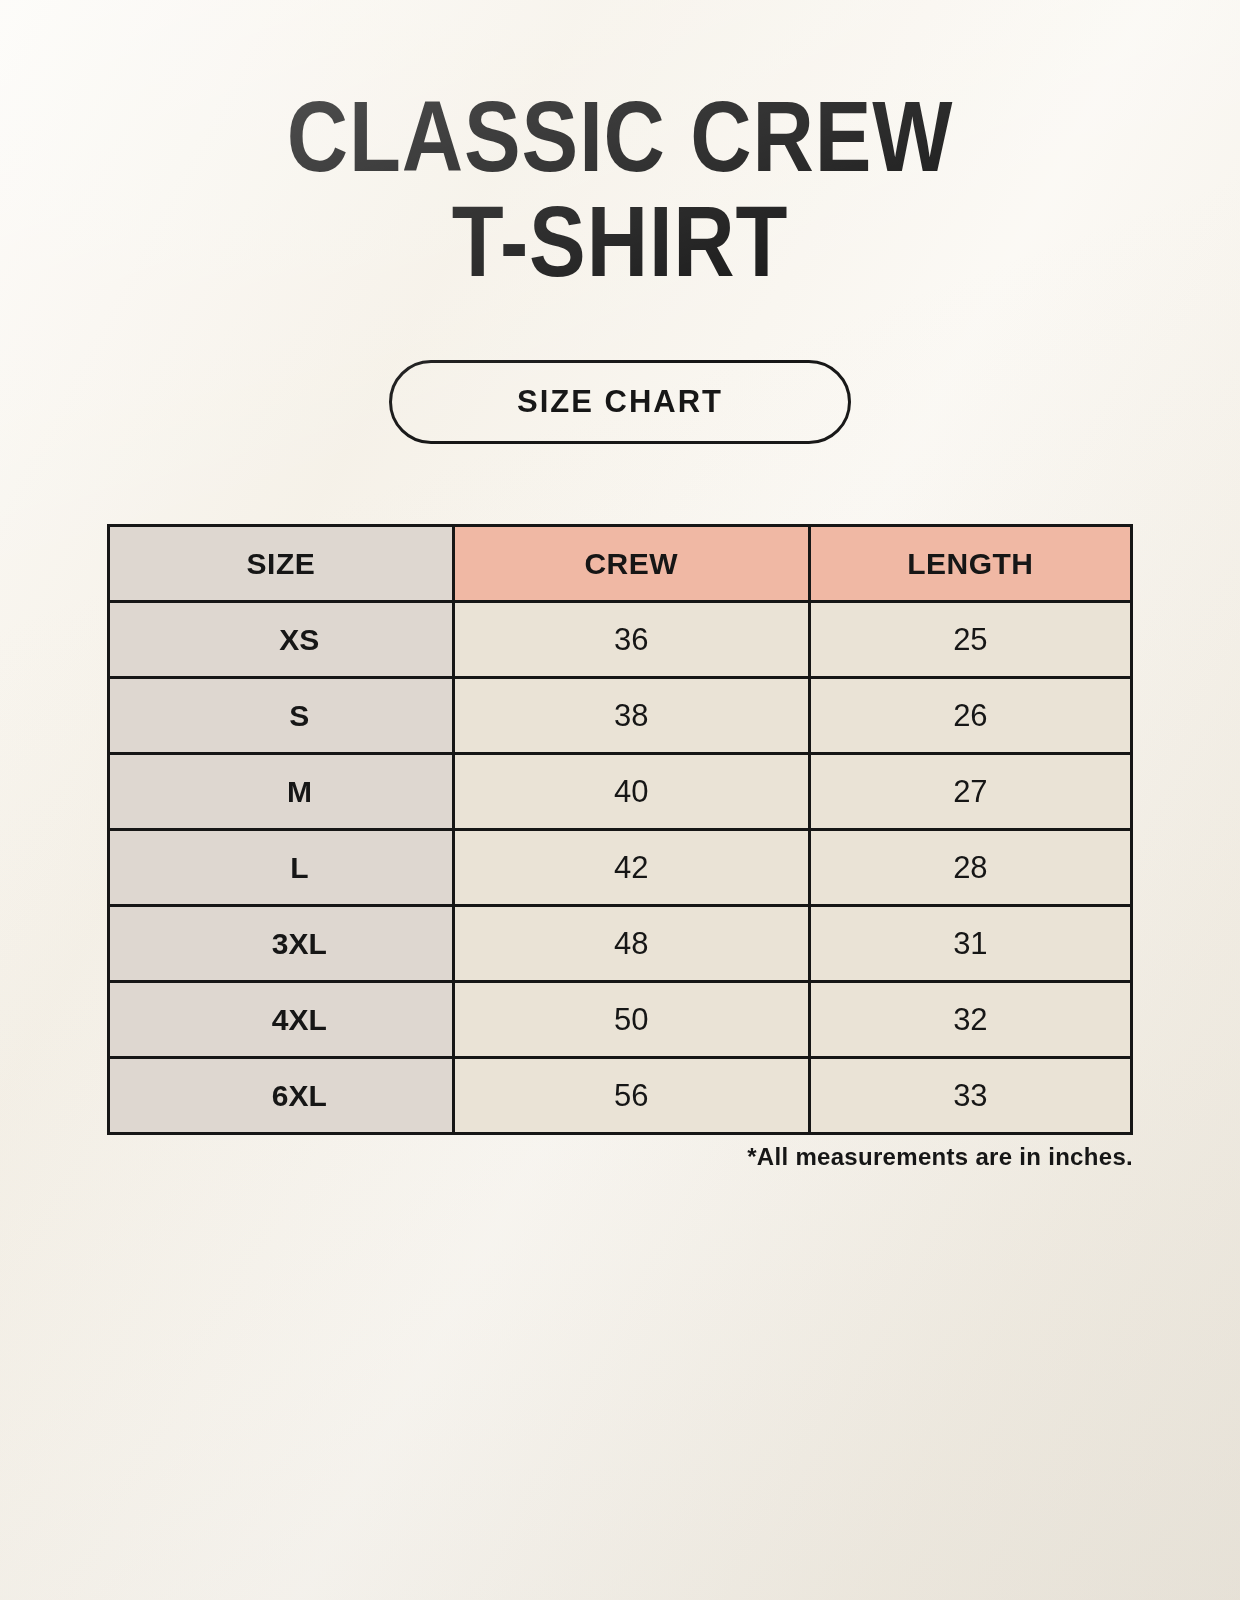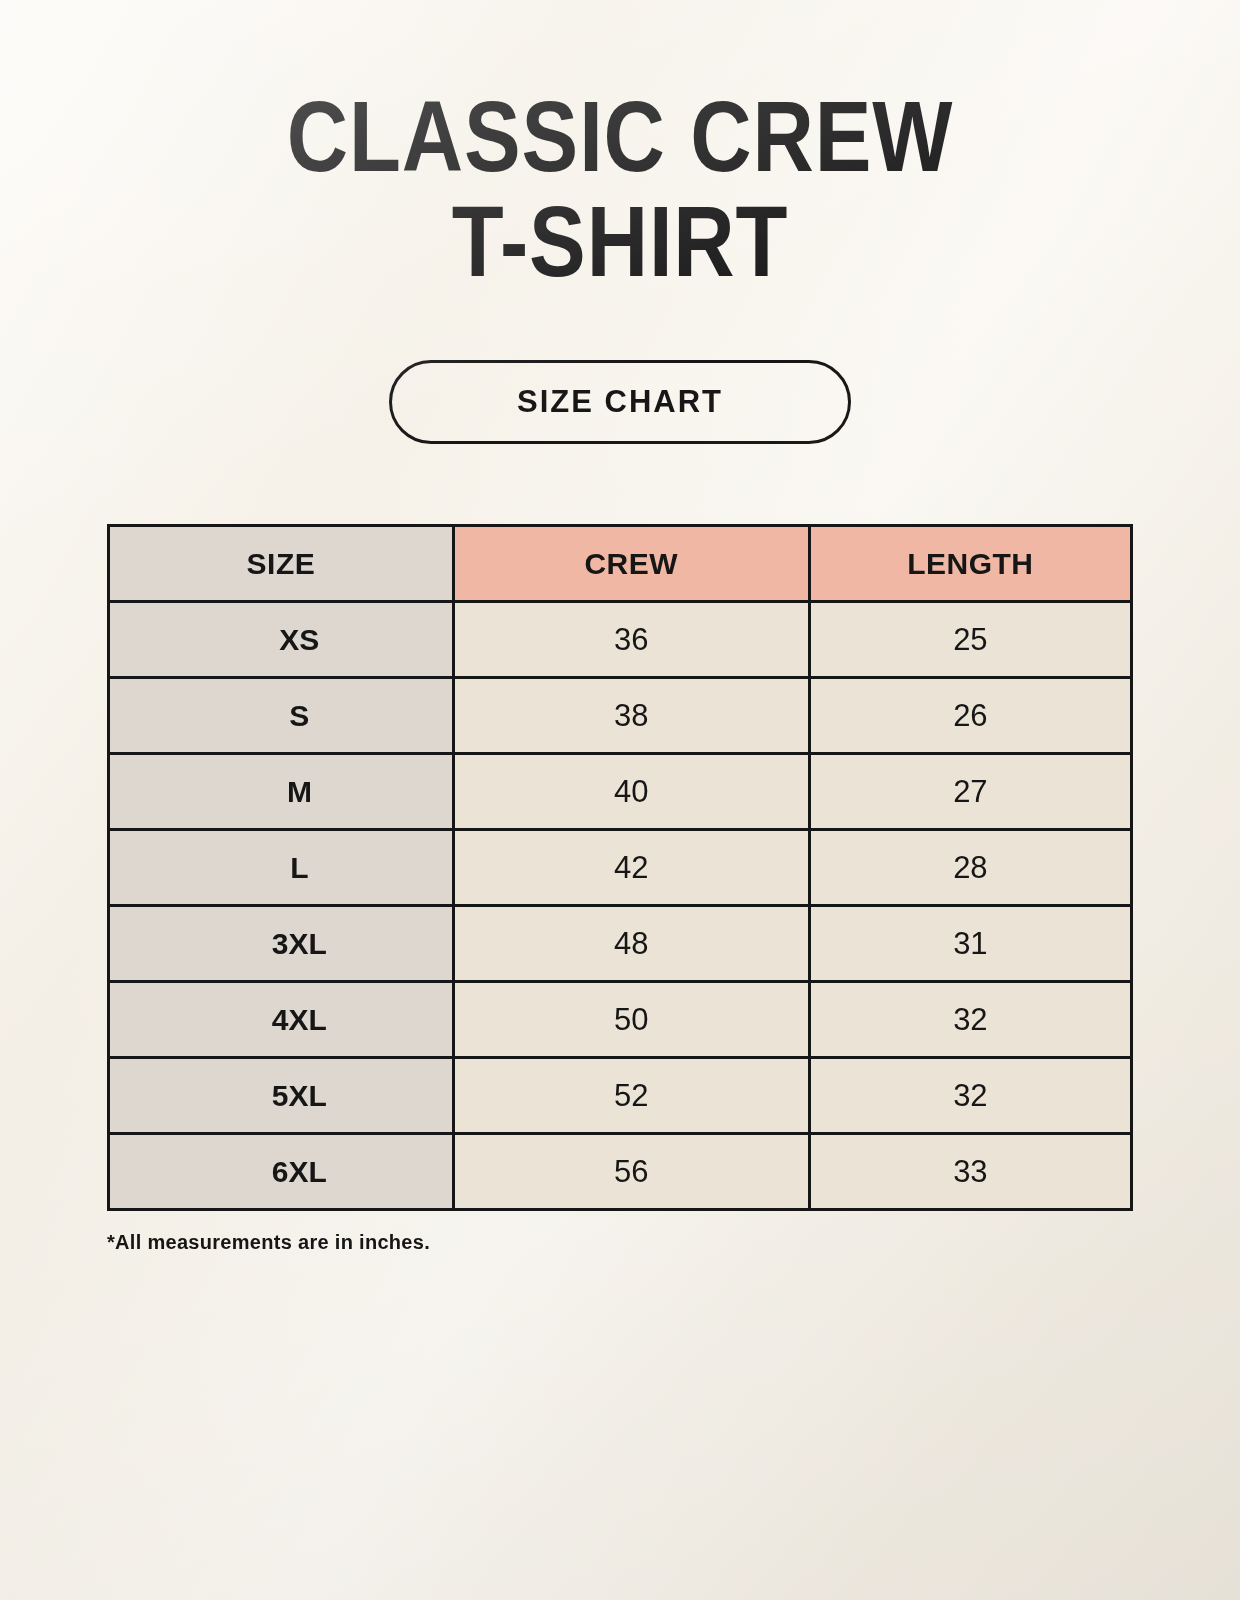--- a/index.html
+++ b/index.html
@@ -85,22 +85,23 @@
     font-size:31px;font-weight:500;
     background:var(--cell-cream);
   }
   td.size-col{
     font-weight:700;font-size:30px;
     background:var(--size-column-gray);
     padding-left:37px;
   }
   .footnote{
     width:1026px;
-    margin-top:20px;
-    font-size:20px;
+    margin-top:8px;
+    text-align:right;
+    font-size:24px;
     font-weight:700;
     letter-spacing:0.3px;
     position:relative;z-index:1;
   }
 </style>
 </head>
 <body>
 
 <div class="page">
 
@@ -152,25 +153,20 @@
             <td class="size-col">3XL</td>
             <td>48</td>
             <td>31</td>
           </tr>
           <tr>
             <td class="size-col">4XL</td>
             <td>50</td>
             <td>32</td>
           </tr>
           <tr>
-            <td class="size-col">5XL</td>
-            <td>52</td>
-            <td>32</td>
-          </tr>
-          <tr>
             <td class="size-col">6XL</td>
             <td>56</td>
             <td>33</td>
           </tr>
         </tbody>
     </table>
   </div>
 
   <div class="footnote">*All measurements are in inches.</div>
 

